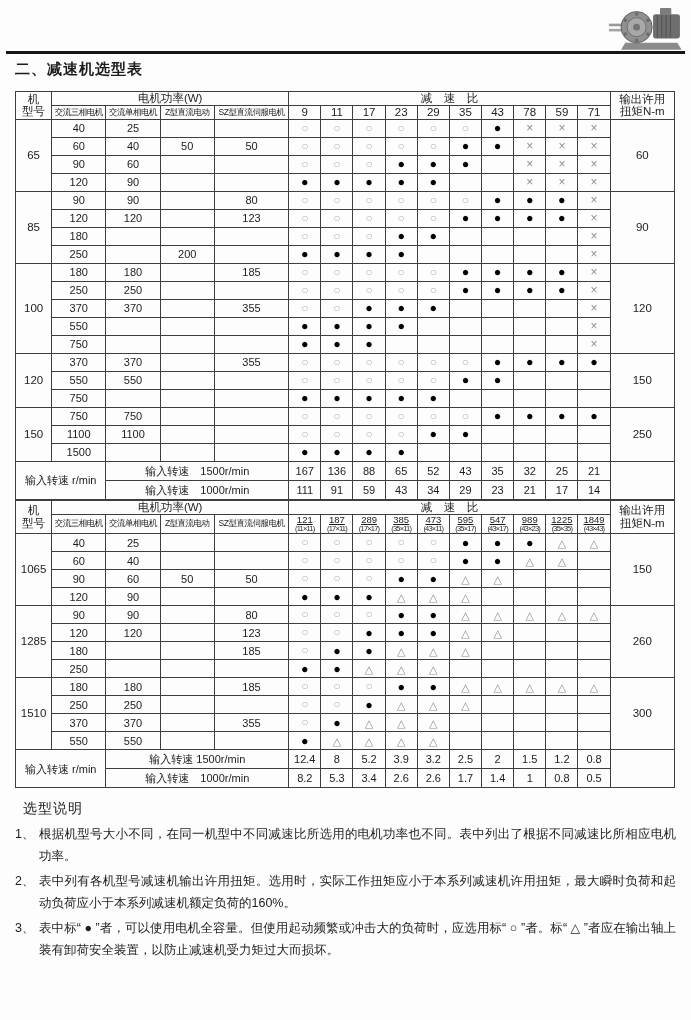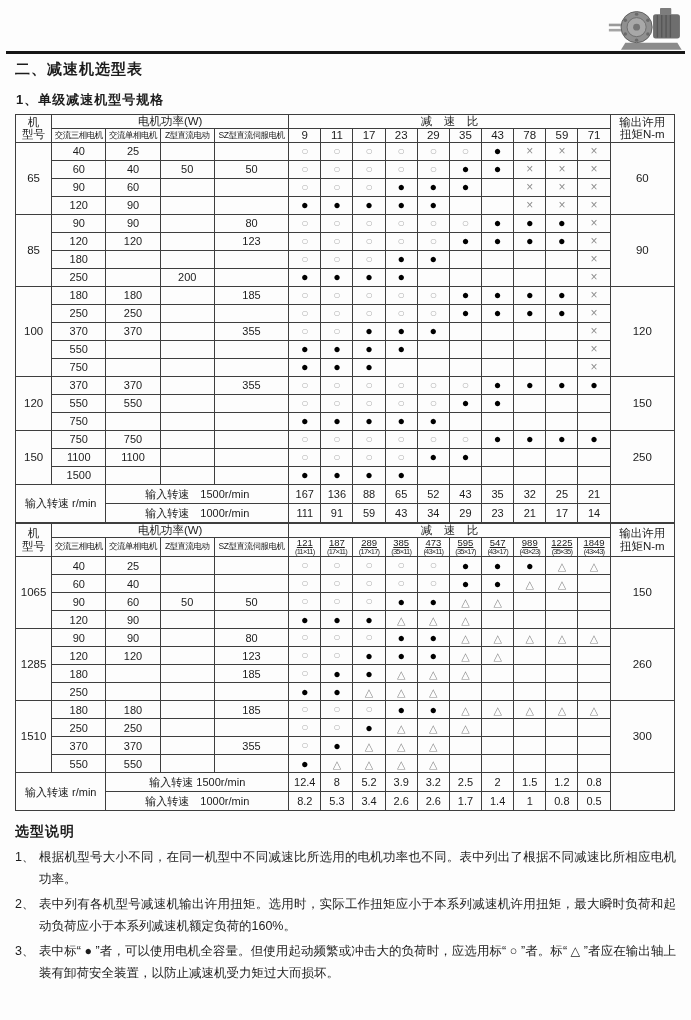--- a/index.html
+++ b/index.html
@@ -22,21 +22,21 @@
   .rt2 .main{font-size:9.5px;line-height:1.1;text-decoration:underline;}
   .rt2 .sub{font-size:7.5px;letter-spacing:-0.8px;line-height:1.1;color:#2a2a2a;}
   tbody td{height:17px;}
   td.model{font-size:11.5px;}
   td.tq{font-size:11.5px;}
   td.mk-o{color:#b4b4b4;font-size:12px;}
   td.mk-b{color:#000;font-size:12.5px;}
   td.mk-x{color:#8e8e8e;font-size:12px;}
   td.mk-t{color:#8e8e8e;font-size:11px;}
   tbody.ft td{height:18px;font-size:11px;}
-  .notes-title{font-size:14px;font-weight:bold;margin:12px 0 6px 0;letter-spacing:1px;}
+  .notes-title{font-size:14px;font-weight:normal;margin:12px 0 6px 8px;letter-spacing:1px;}
   .note{display:flex;font-size:12.5px;line-height:1.75;margin:0 0 3px 0;}
   .note .num{flex:0 0 24px;}
   .note .txt{flex:1;text-align:justify;}
 </style>
 </head>
 <body>
 
 <div class="page">
 
   <div class="photo">
@@ -61,21 +61,20 @@
       <circle cx="20" cy="19" r="2" fill="#6a6a6a"></circle>
     </svg>
   </div>
 
   <div class="toprule"></div>
 
   <div class="content">
 
     <h1 class="section-title">二、减速机选型表</h1>
 
-    <h2 class="tbl-title">1、单级减速机型号规格</h2>
     <table id="t1">
         <colgroup>
           <col style="width: 36px;">
           <col style="width: 54px;">
           <col style="width: 54px;">
           <col style="width: 54px;">
           <col style="width: 74px;">
           <col style="width: 32px;">
           <col style="width: 32px;">
           <col style="width: 32px;">

